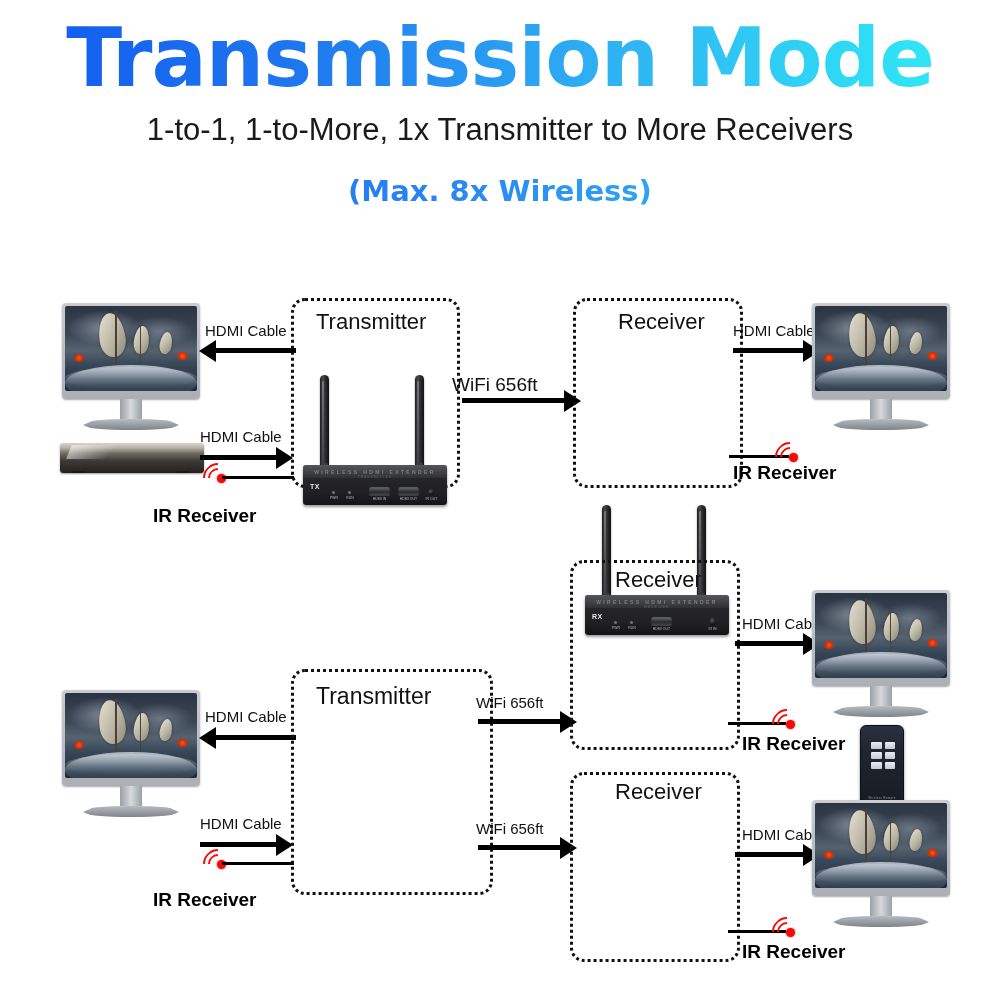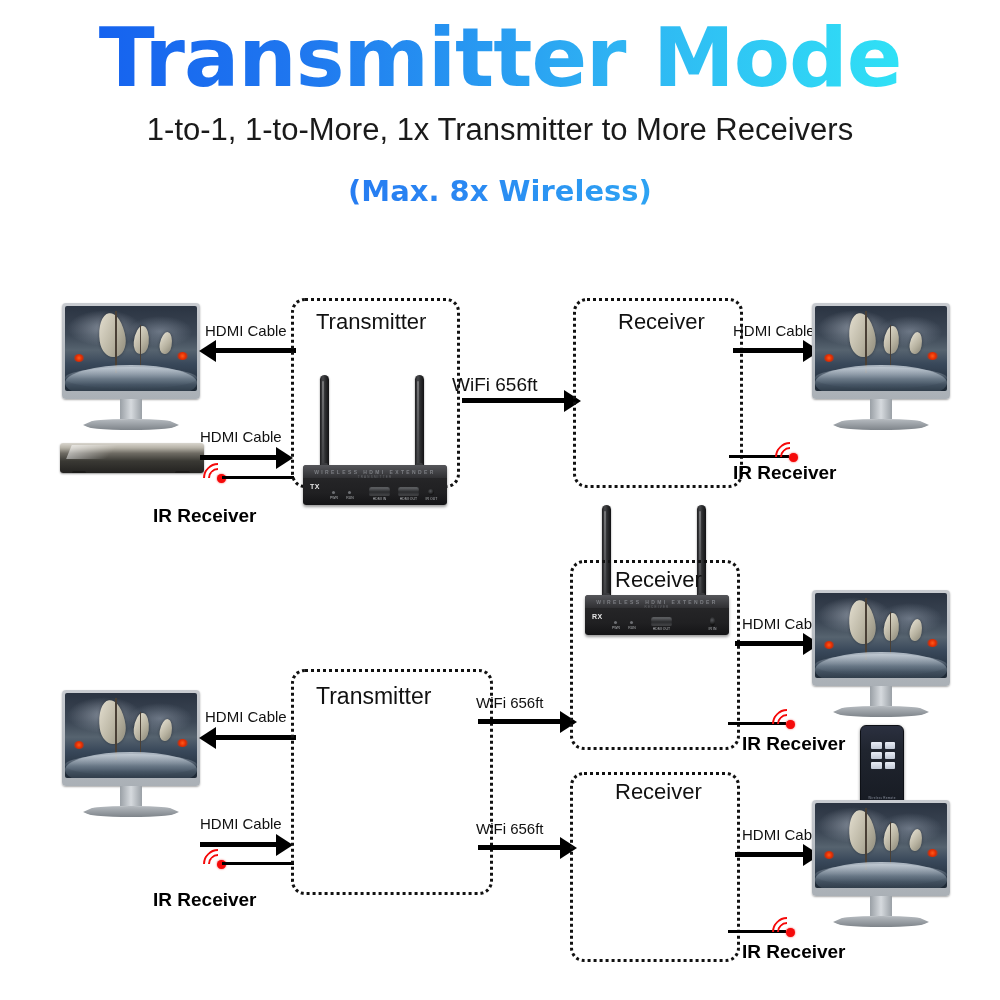--- a/index.html
+++ b/index.html
@@ -233,21 +233,21 @@
     border-top-color: transparent;
     border-bottom-color: transparent;
     border-radius: 50%;
   }
 </style>
 </head>
 <body>
 
 <div class="stage">
 
-  <div class="abs" id="title">Transmitter Mode</div>
+  <div class="abs" id="title">Transmission Mode</div>
   <div class="abs" id="subtitle">1-to-1, 1-to-More, 1x Transmitter to More Receivers</div>
   <div class="abs" id="maxline">(Max. 8x Wireless)</div>
 
   <div class="abs monitor" style="left:62px; top:303px; width:138px;">
     <div class="mon-bezel" style="height:96px;">
       <div class="mon-screen" style="height:85px;">
         <div class="sail" style="left:26%; top:8%; width:26px; height:44px;"></div>
         <div class="mast" style="left:38%; top:6%; width:1.5px; height:62px;"></div>
         <div class="sail" style="left:52%; top:24%; width:15px; height:28px; transform:rotate(6deg);"></div>
         <div class="mast" style="left:57%; top:22%; width:1.2px; height:42px;"></div>

